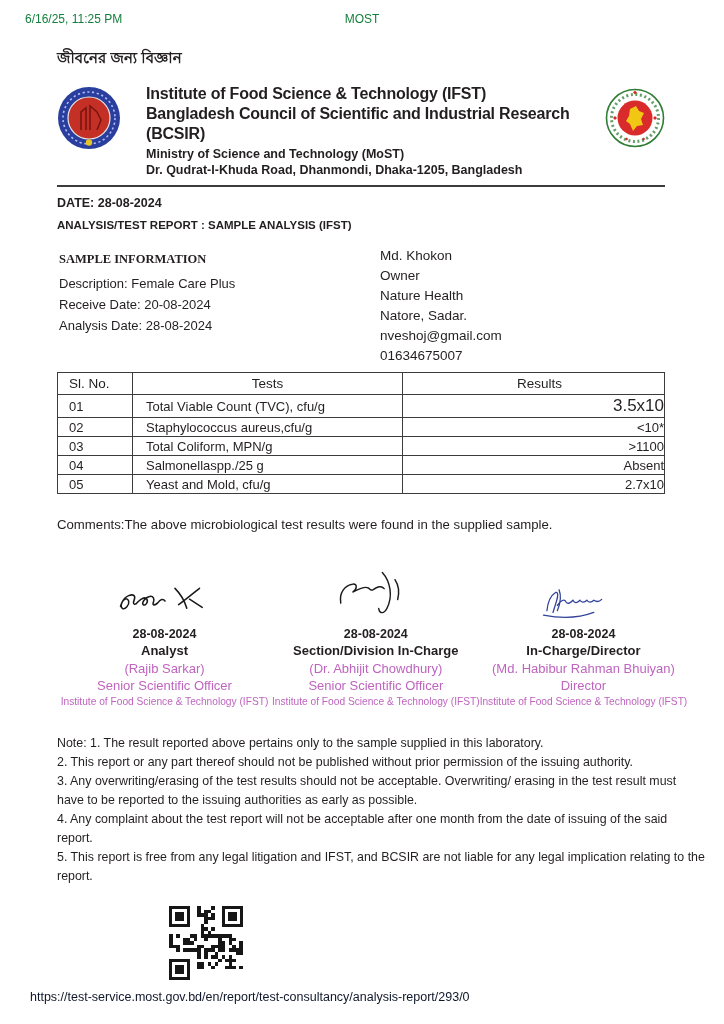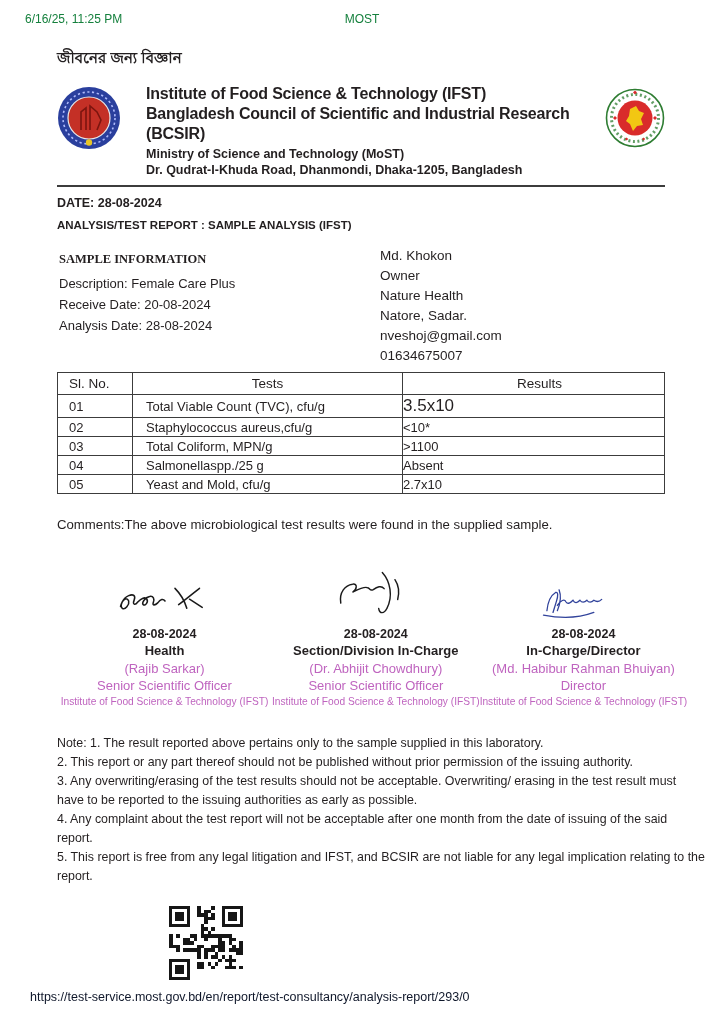--- a/index.html
+++ b/index.html
@@ -40,21 +40,21 @@
   .report-details-heading { margin-top:24px; margin-left:207px; font-size:13.5px; font-weight:bold; }
 
   table.results { margin-top:14px; width:100%; border-collapse:collapse; }
   table.results th, table.results td { border:1.6px solid #3c3c3c; font-weight:normal; font-size:13px; }
   table.results th { height:22px; font-size:13.5px; }
   th.c-sl { width:75px; text-align:left; padding-left:11px; }
   th.c-test { width:270px; text-align:center; }
   th.c-res { text-align:center;padding-left:12px; }
   td.c-sl { padding-left:11px; height:19px; }
   td.c-test { padding-left:13px; }
-  td.c-res { text-align:left; }
+  td.c-res { text-align:right; }
   tr.big td { height:23px; }
   tr.big td.c-res { font-size:17px; }
 
   .footnote { margin-top:3px; margin-left:9px; font-size:12.8px; }
   .comments { margin-top:23px; font-size:13.2px; }
 
   .signatures { display:flex; margin-top:33px; }
   .sig-col { text-align:center; }
   .sig-col.s1 { flex:0 0 215px; }
   .sig-col.s2 { flex:0 0 200px; }
@@ -185,21 +185,21 @@
 
     <div class="signatures">
       <div class="sig-col s1">
         <div class="sig-img">
           <svg viewBox="0 0 130 58" width="118" height="53">
             <path d="M16 40 c2 -8 7 -11 9 -6 c1 4 -4 10 -7 8 c-3 -2 0 -11 7 -14 c5 -2 8 0 6 5 c-2 5 1 6 4 2 c4 -4 8 -6 10 -3 c2 3 -2 8 -4 6 c-2 -2 2 -8 7 -9 c4 -1 6 3 4 7 c-1 3 2 3 5 0 c3 -4 6 -5 8 -2" fill="none" stroke="#1a1a1a" stroke-width="1.7" stroke-linecap="round"></path>
             <path d="M76 20 c7 7 11 15 13 22 M103 20 c-9 7 -16 13 -23 18 M92 32 l14 9" fill="none" stroke="#1a1a1a" stroke-width="1.7" stroke-linecap="round"></path>
           </svg>
         </div>
         <div class="sig-date">28-08-2024</div>
-        <div class="sig-role">Health</div>
+        <div class="sig-role">Analyst</div>
         <div class="sig-name pink">(Rajib Sarkar)</div>
         <div class="sig-title pink">Senior Scientific Officer</div>
         <div class="sig-org pink">Institute of Food Science &amp; Technology (IFST)</div>
       </div>
 
       <div class="sig-col s2">
         <div class="sig-img">
           <svg viewBox="0 0 130 62" width="118" height="56">
             <path d="M26 40 c-2 -12 5 -20 13 -21 c6 -1 5 6 0 9 c6 -3 13 -7 17 -5 c3 1 2 4 6 2 c4 -3 9 -5 12 -1" fill="none" stroke="#1a1a1a" stroke-width="1.6" stroke-linecap="round"></path>
             <path d="M72 6 c9 10 12 27 5 40 c-3 6 -8 6 -9 0" fill="none" stroke="#1a1a1a" stroke-width="1.6" stroke-linecap="round"></path>

